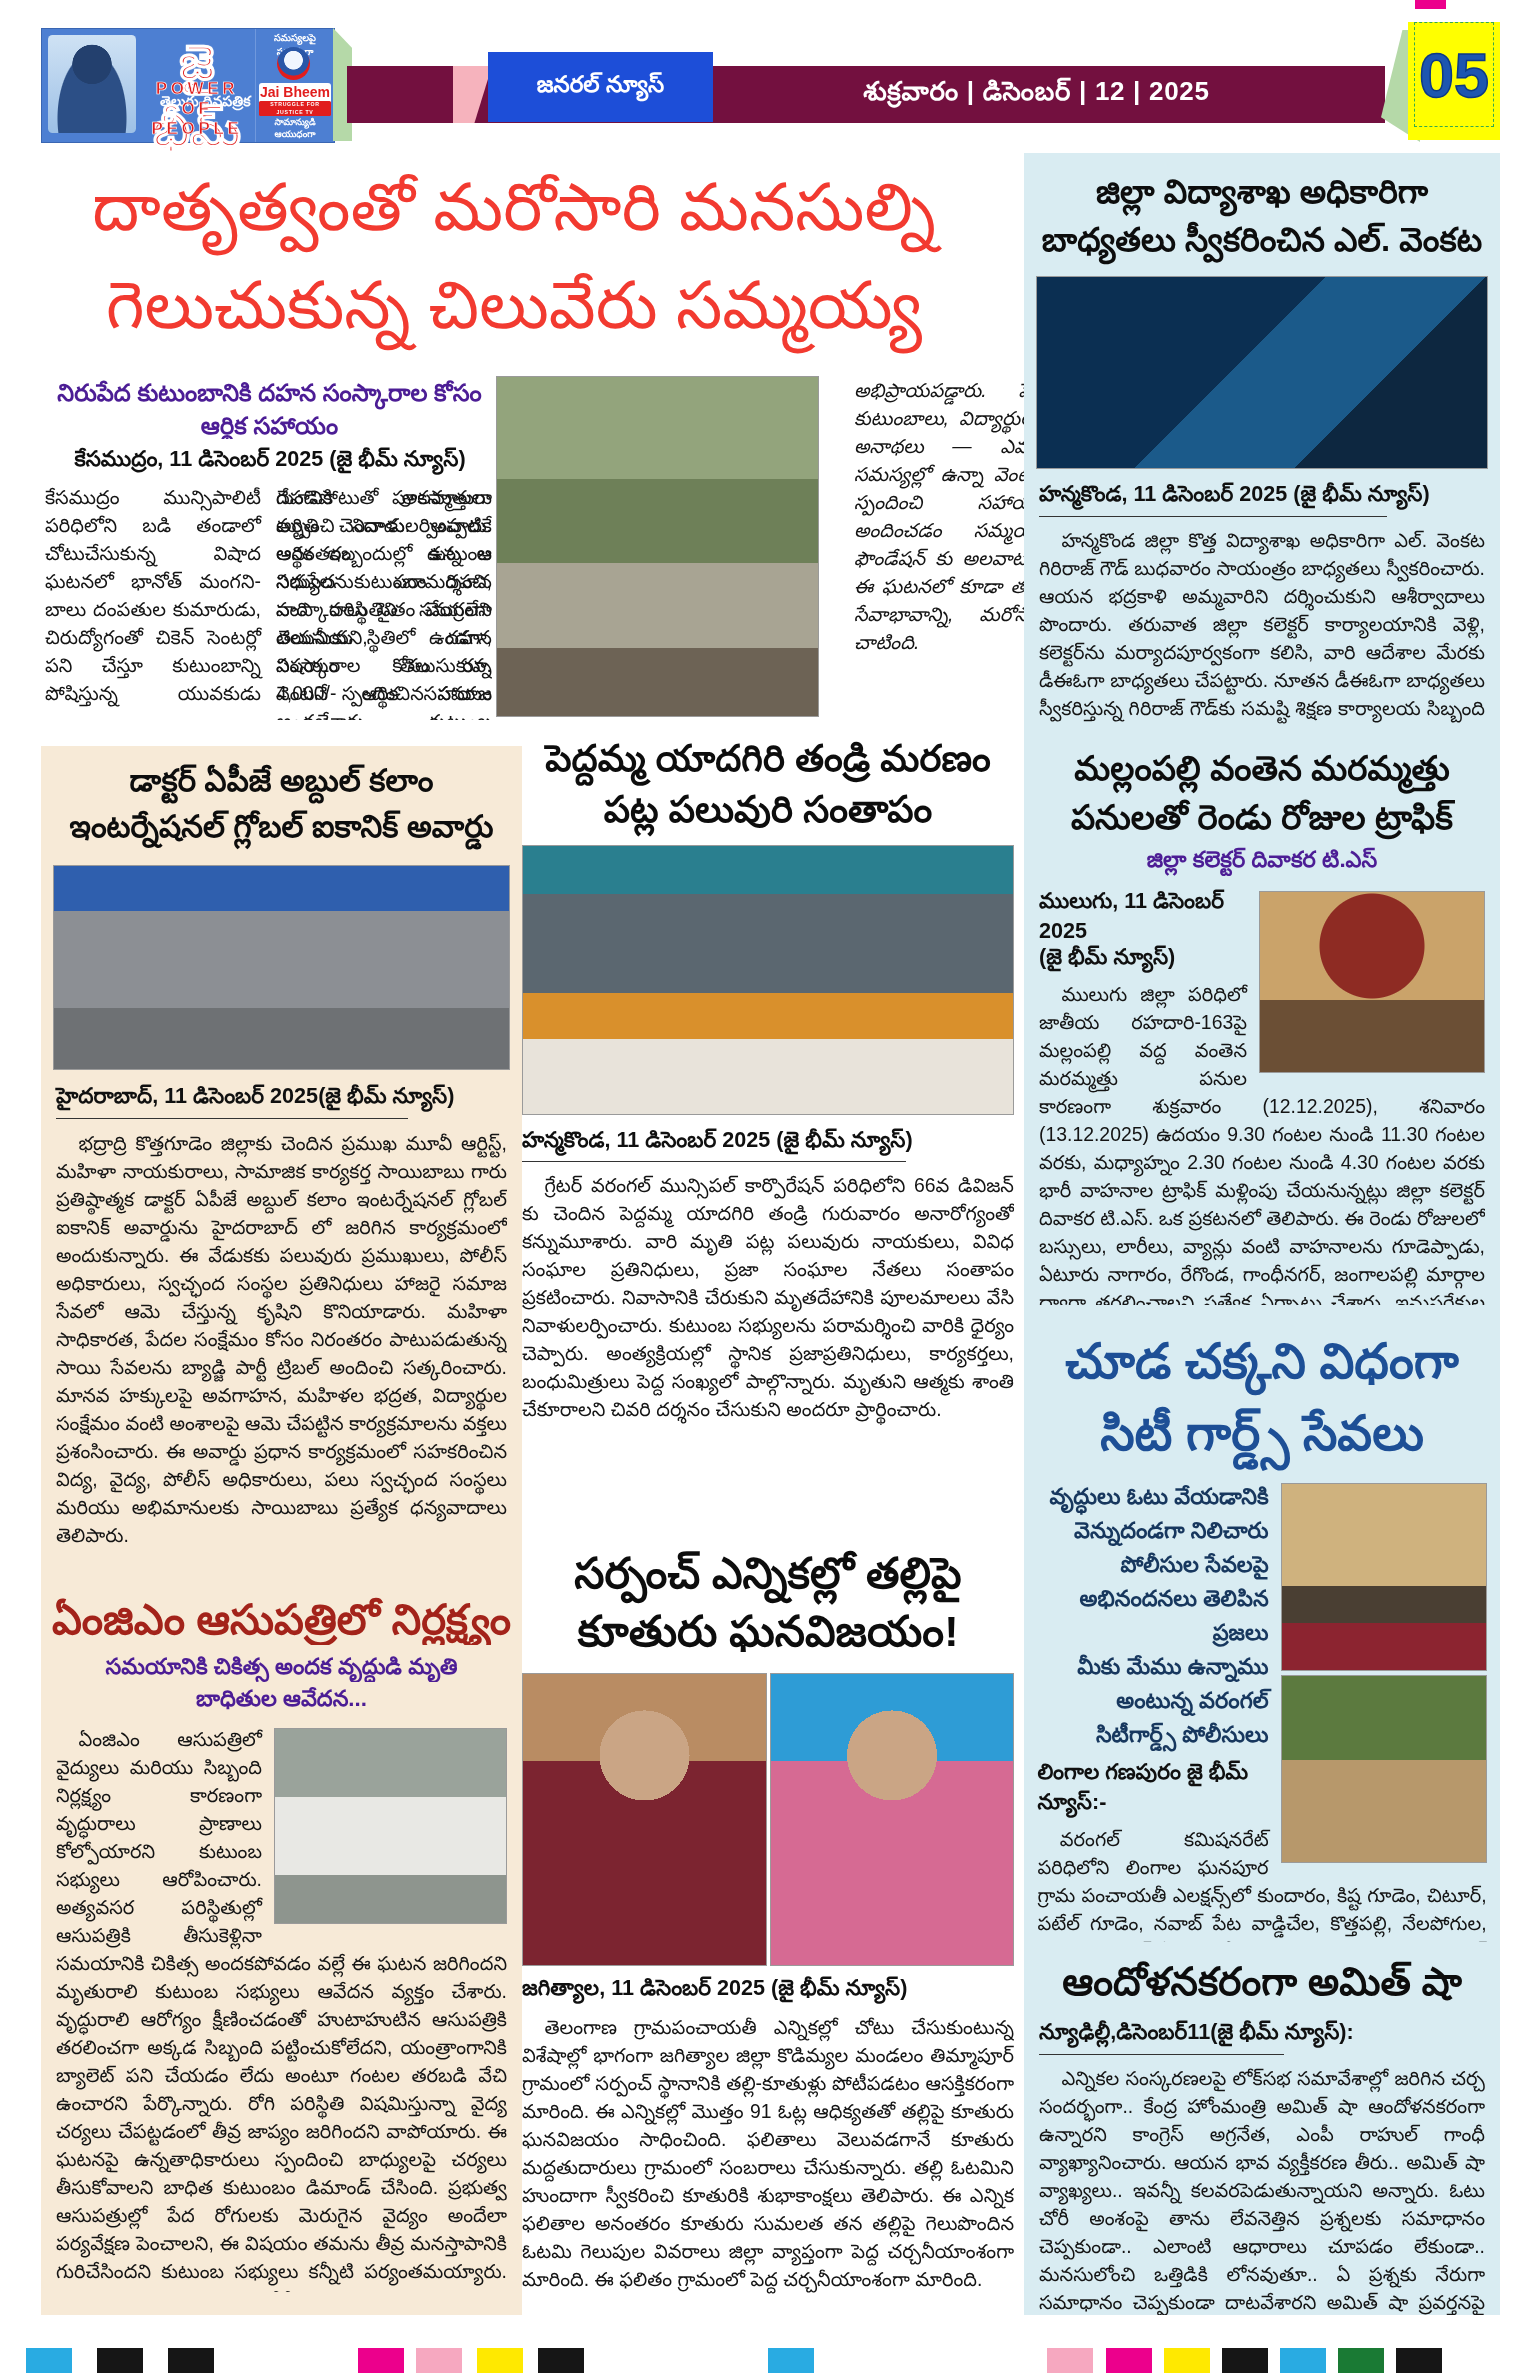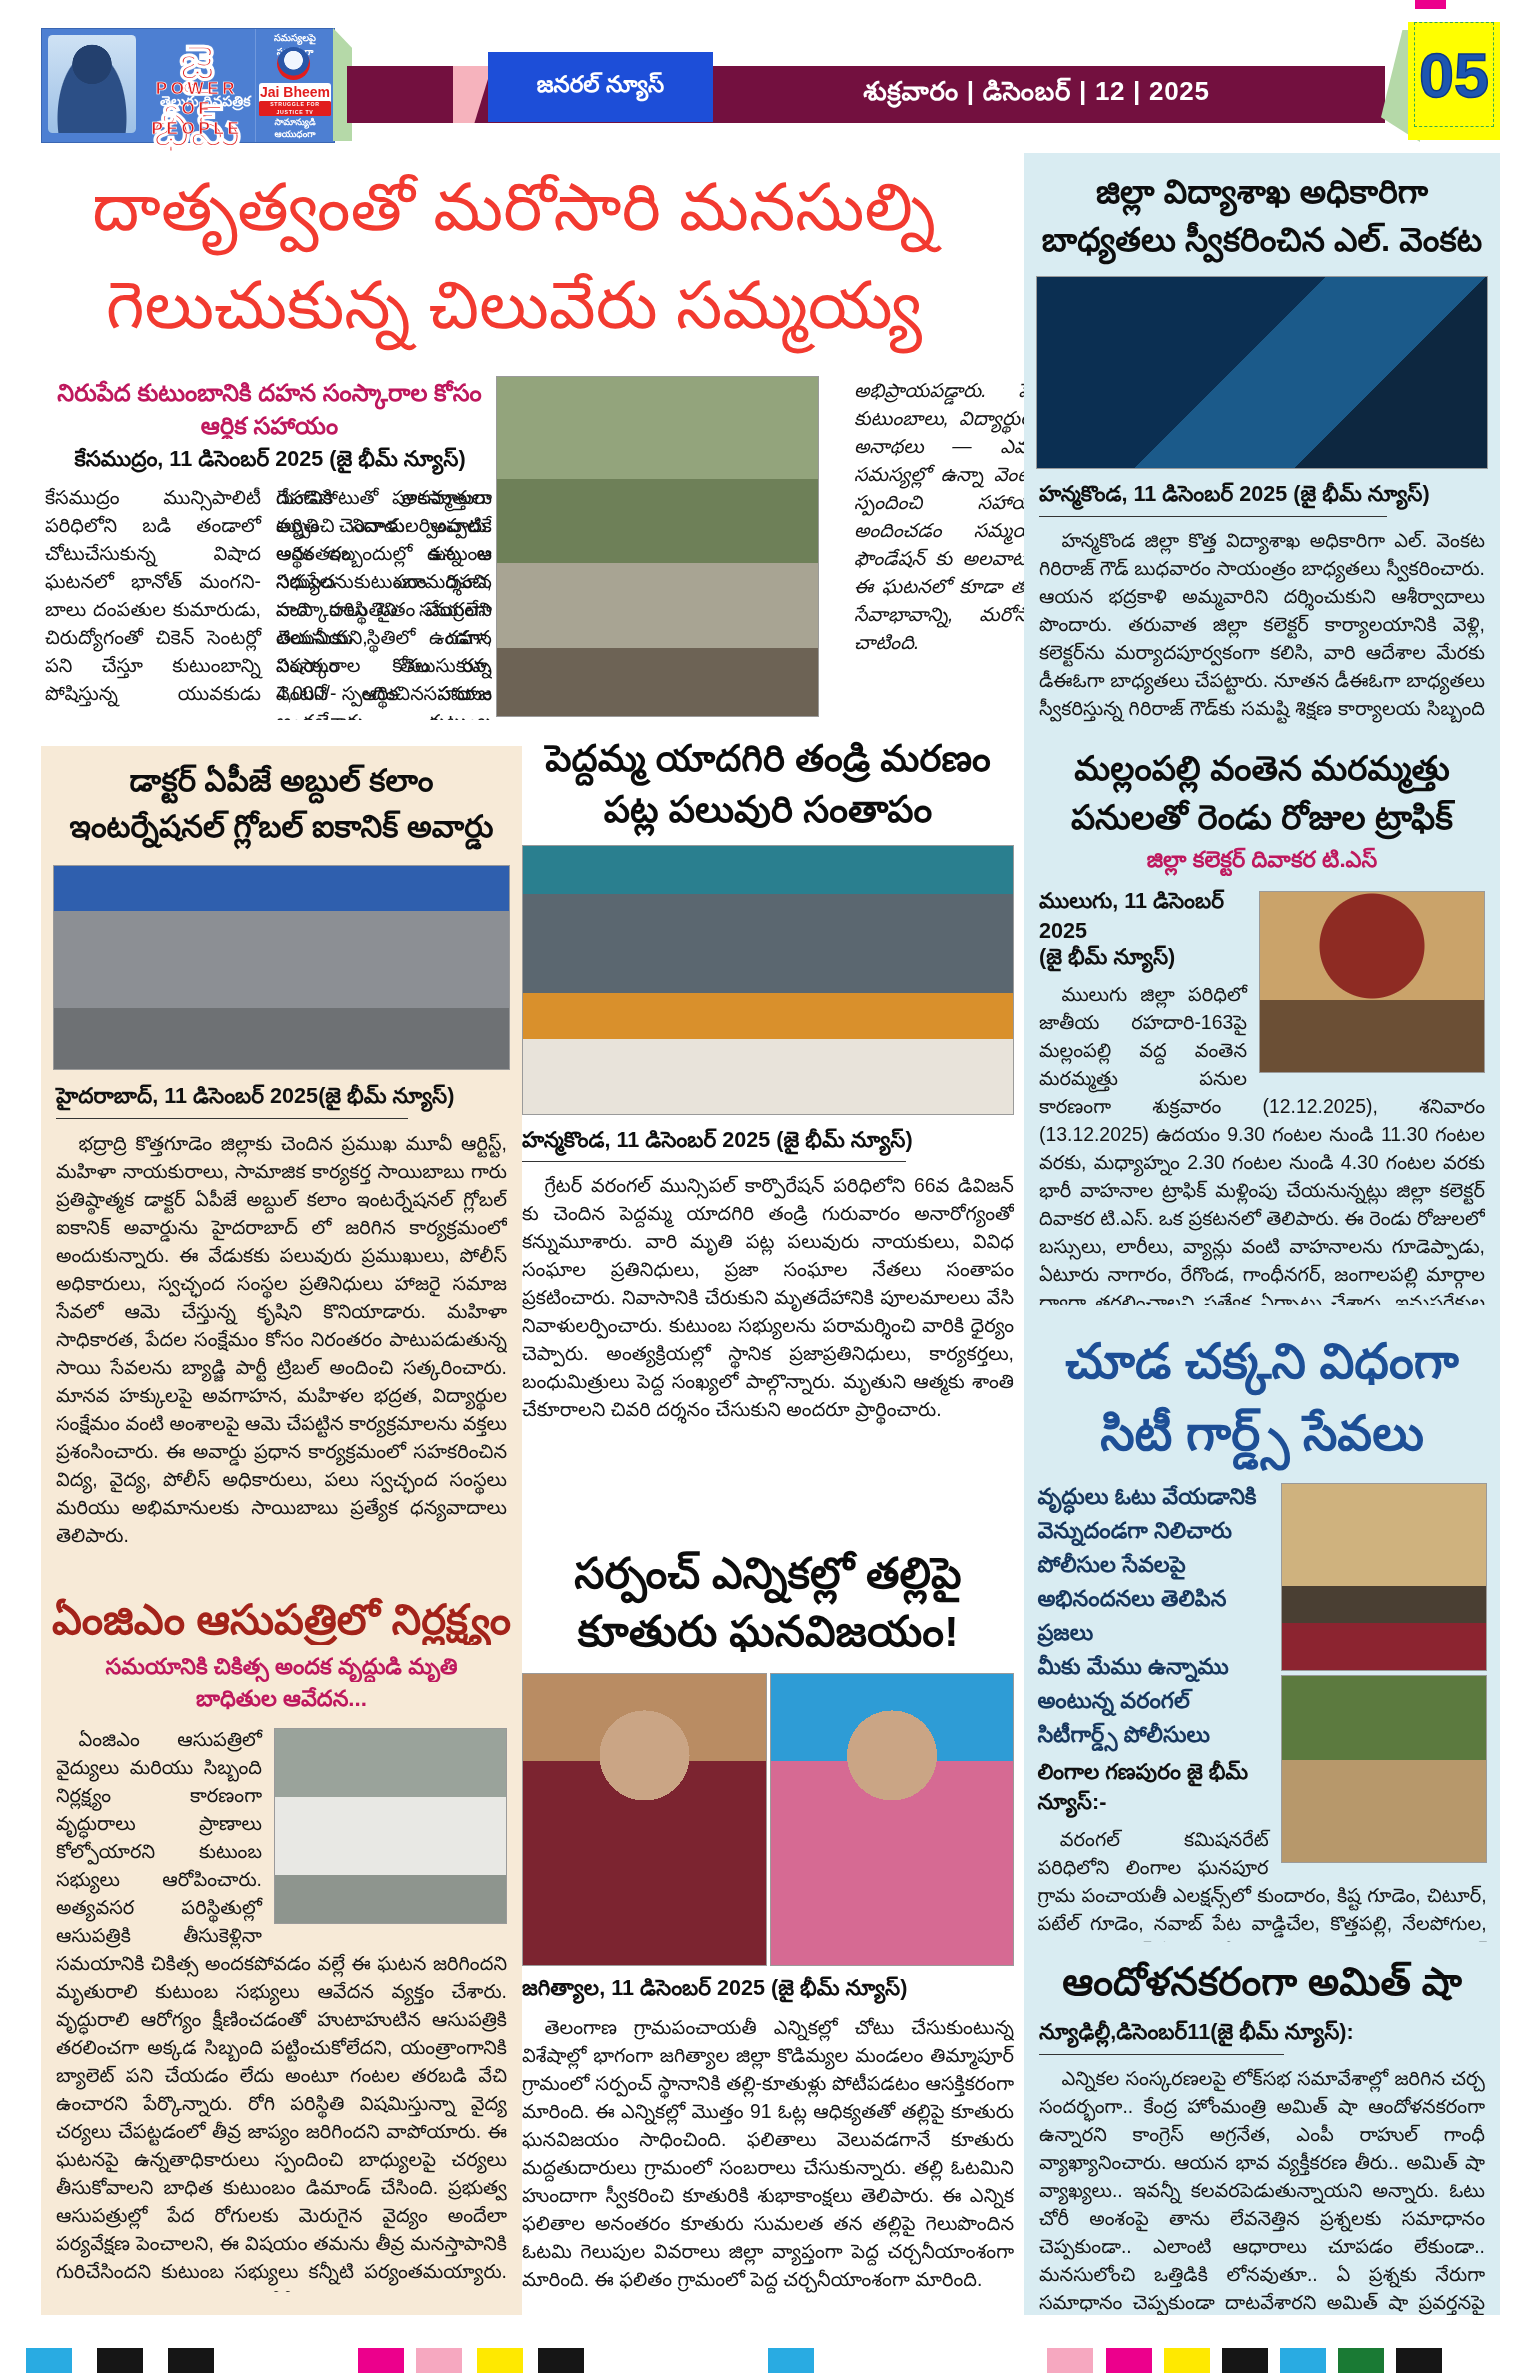--- a/index.html
+++ b/index.html
@@ -42,21 +42,21 @@
   .pageno-green{left:1381px;top:30px;width:39px;height:112px;background:#b5d9a8;
                 clip-path:polygon(100% 0,100% 100%,0 78%,55% 0);}
   .pageno-box{left:1408px;top:22.4px;width:92px;height:118px;background:#ffff00;display:flex;align-items:flex-start;
               justify-content:center;}
   .pageno-inner{width:78px;height:103px;border:1.5px dashed #36a94e;display:flex;align-items:center;justify-content:center;
                 font-size:63px;font-weight:bold;color:#1d56b0;-webkit-text-stroke:1.5px #0d3a85;}
 
   
   .main-hl{left:52px;top:158px;width:924px;height:203px;text-align:center;color:#f23a30;font-weight:normal;
            font-size:66px;line-height:98px;}
-  .blue-sub{color:#be185d;font-weight:bold;text-align:center;}
+  .blue-sub{color:#4c1d95;font-weight:bold;text-align:center;}
   .dl{font-weight:bold;font-size:21.6px;color:#101010;}
   .dl-rule{border-bottom:1.5px solid #333;width:78%;margin:4.5px 0 0 0;}
   .body{font-size:19.4px;line-height:28px;text-align:justify;color:#141414;}
   .body.indent{text-indent:22.4px;}
   .photo{background-size:cover;}
 
   
   .lead-sub{left:46px;top:376px;width:447px;height:63px;font-size:24px;line-height:33px;}
   .lead-dl{left:52px;top:446px;width:436px;height:30px;text-align:center;}
   .lead-cols{left:45px;top:483px;width:447px;height:237px;column-count:2;column-gap:15px;}
@@ -68,21 +68,21 @@
   .left-panel{left:41px;top:746px;width:481px;height:1569px;background:#f7ead7;}
   .right-panel{left:1024px;top:153px;width:476px;height:2162px;background:#d9ecf2;}
 
   .hl-black{font-weight:bold;color:#0d0d0d;text-align:center;}
   .photo-frame{border:0.7px solid #9a9a9a;}
 
   
   .float-right{float:right;margin:3px 0 7.5px 12px;}
 
   .cg-head{color:#1d4f96;font-weight:bold;text-align:center;font-size:49px;line-height:72px;}
-  .cg-sub{color:#17375e;font-weight:bold;text-align:left;font-size:22.4px;line-height:34px;}
+  .cg-sub{color:#17375e;font-weight:bold;text-align:right;font-size:22.4px;line-height:34px;}
   .mgm-head{color:#a3231a;font-weight:bold;text-align:center;font-size:42px;line-height:48px;}
 
   .pmark{position:absolute;width:46px;height:25px;top:0;}
   .tmark{position:absolute;width:31px;height:9px;top:0;}
   .marks-bottom{left:0;top:2348px;width:1541px;height:27px;}
   .marks-top{left:0;top:0;width:1541px;height:10.4px;}
 </style>
 </head>
 <body>
 

